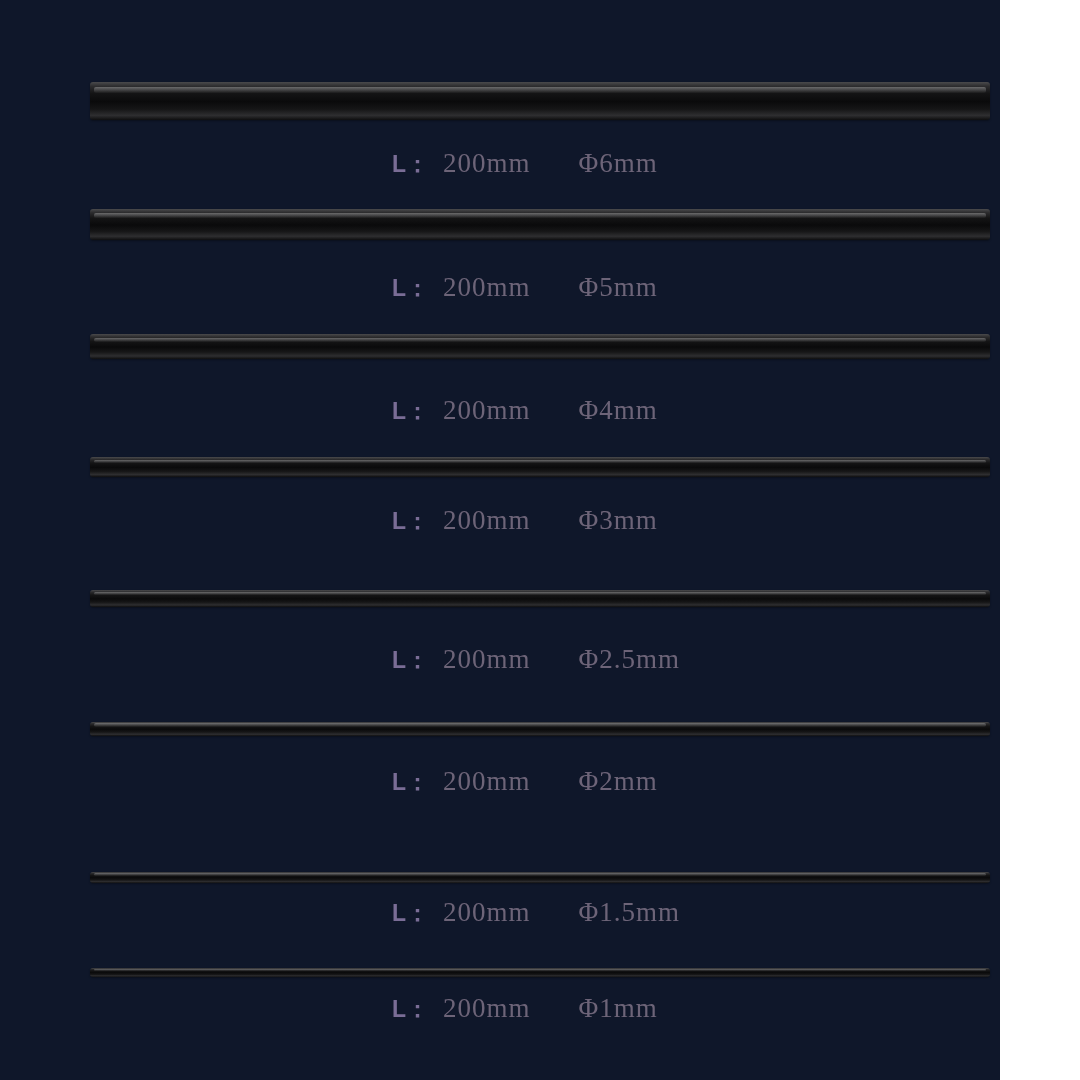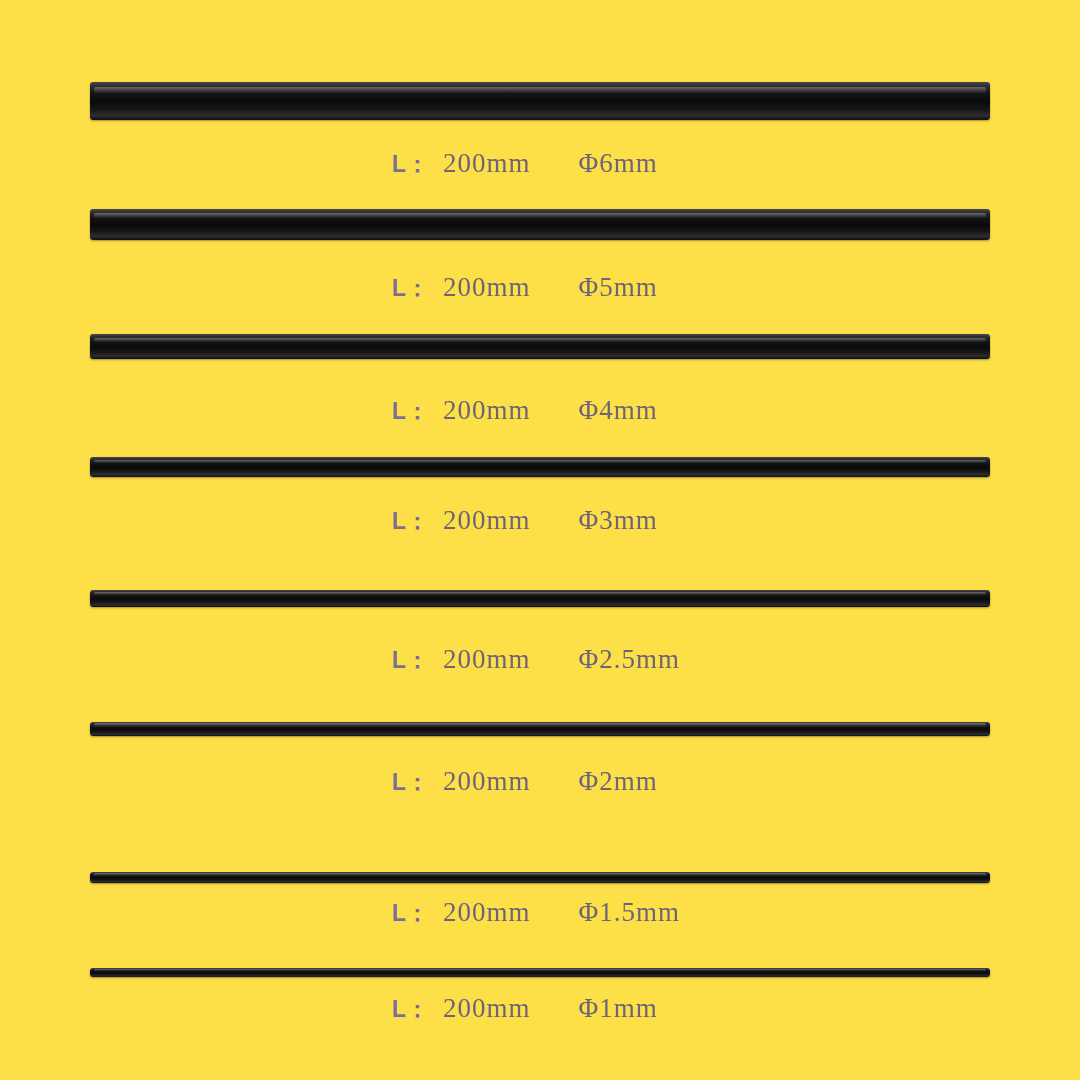--- a/index.html
+++ b/index.html
@@ -8,23 +8,23 @@
     background: #ffffff;
   }
   body {
     width: 1080px;
     height: 1080px;
     font-family: "Liberation Serif", serif;
     overflow: hidden;
   }
   .sheet {
     position: relative;
-    width: 1080px;
+    width: 1000px;
     height: 1080px;
-    background: #fde047;
+    background: #0f172a;
   }
   .rod-group {
     position: absolute;
     left: 0;
     width: 1080px;
   }
   .rod {
     position: relative;
     margin: 0 auto;
     border-radius: 3px;

